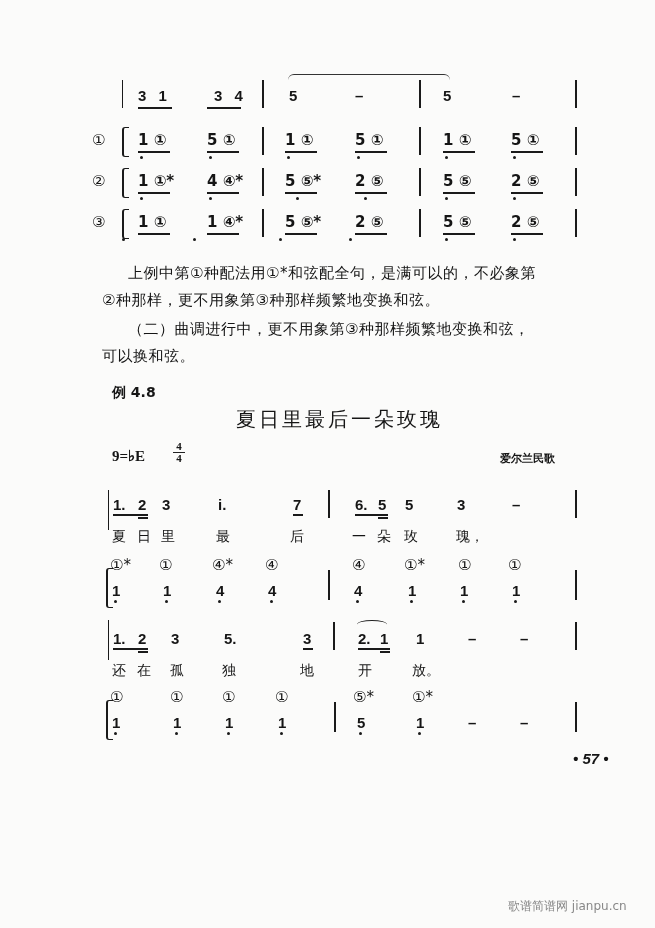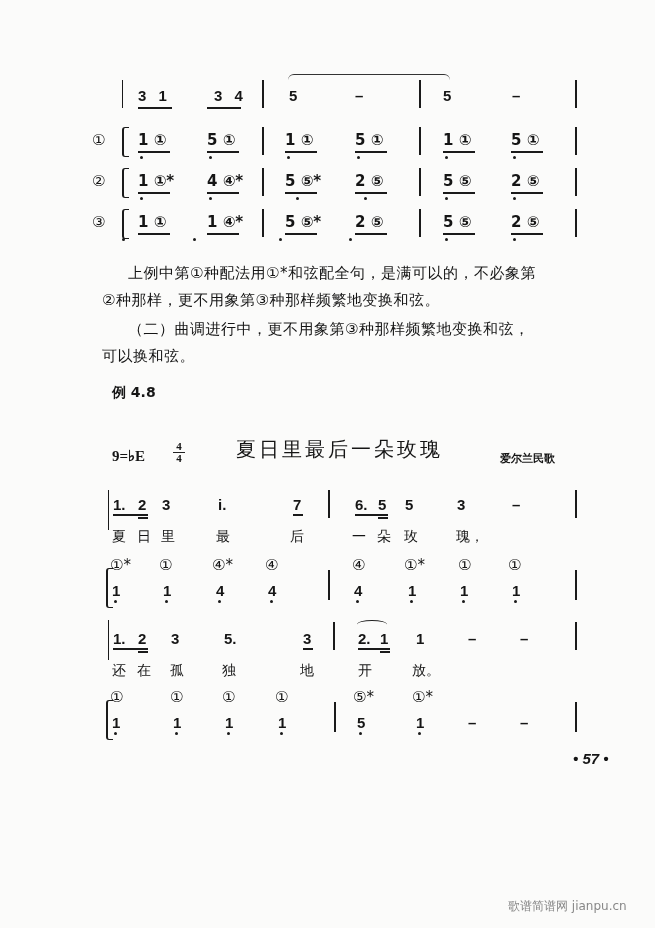--- a/index.html
+++ b/index.html
@@ -106,21 +106,21 @@
     <div class="dot" style="left:513px;top:238px;"></div>
   <div class="bar" style="left:575px;top:209px;height:28px;"></div>
 </div>
 
 <div class="abs para" style="left:128px;top:262px;">上例中第①种配法用①*和弦配全句，是满可以的，不必象第</div>
 <div class="abs para" style="left:102px;top:289px;">②种那样，更不用象第③种那样频繁地变换和弦。</div>
 <div class="abs para" style="left:128px;top:318px;">（二）曲调进行中，更不用象第③种那样频繁地变换和弦，</div>
 <div class="abs para" style="left:102px;top:345px;">可以换和弦。</div>
 
 <div class="abs" style="left:112px;top:384px;font-size:14px;font-weight:bold;">例 4.8</div>
-<div class="abs" style="left:236px;top:406px;font-size:20px;letter-spacing:3px;margin-top:30px;">夏日里最后一朵玫瑰</div>
+<div class="abs" style="left:236px;top:406px;font-size:20px;letter-spacing:3px;">夏日里最后一朵玫瑰</div>
 <div class="abs" style="left:112px;top:447px;font-family:'Liberation Serif',serif;font-size:15px;font-weight:bold;">9=♭E</div>
 <div class="abs" style="left:173px;top:441px;width:12px;text-align:center;font-family:'Liberation Serif',serif;font-size:11px;font-weight:bold;line-height:11px;">
   <div>4</div>
   <div style="border-top:1px solid #222;">4</div>
 </div>
 <div class="abs" style="left:500px;top:451px;font-size:11px;font-weight:bold;">爱尔兰民歌</div>
 
 <div>
   <div class="bar" style="left:108px;top:490px;height:40px;width:1px;"></div>
   <div class="abs num" style="left:113px;top:496px;">1.</div>

